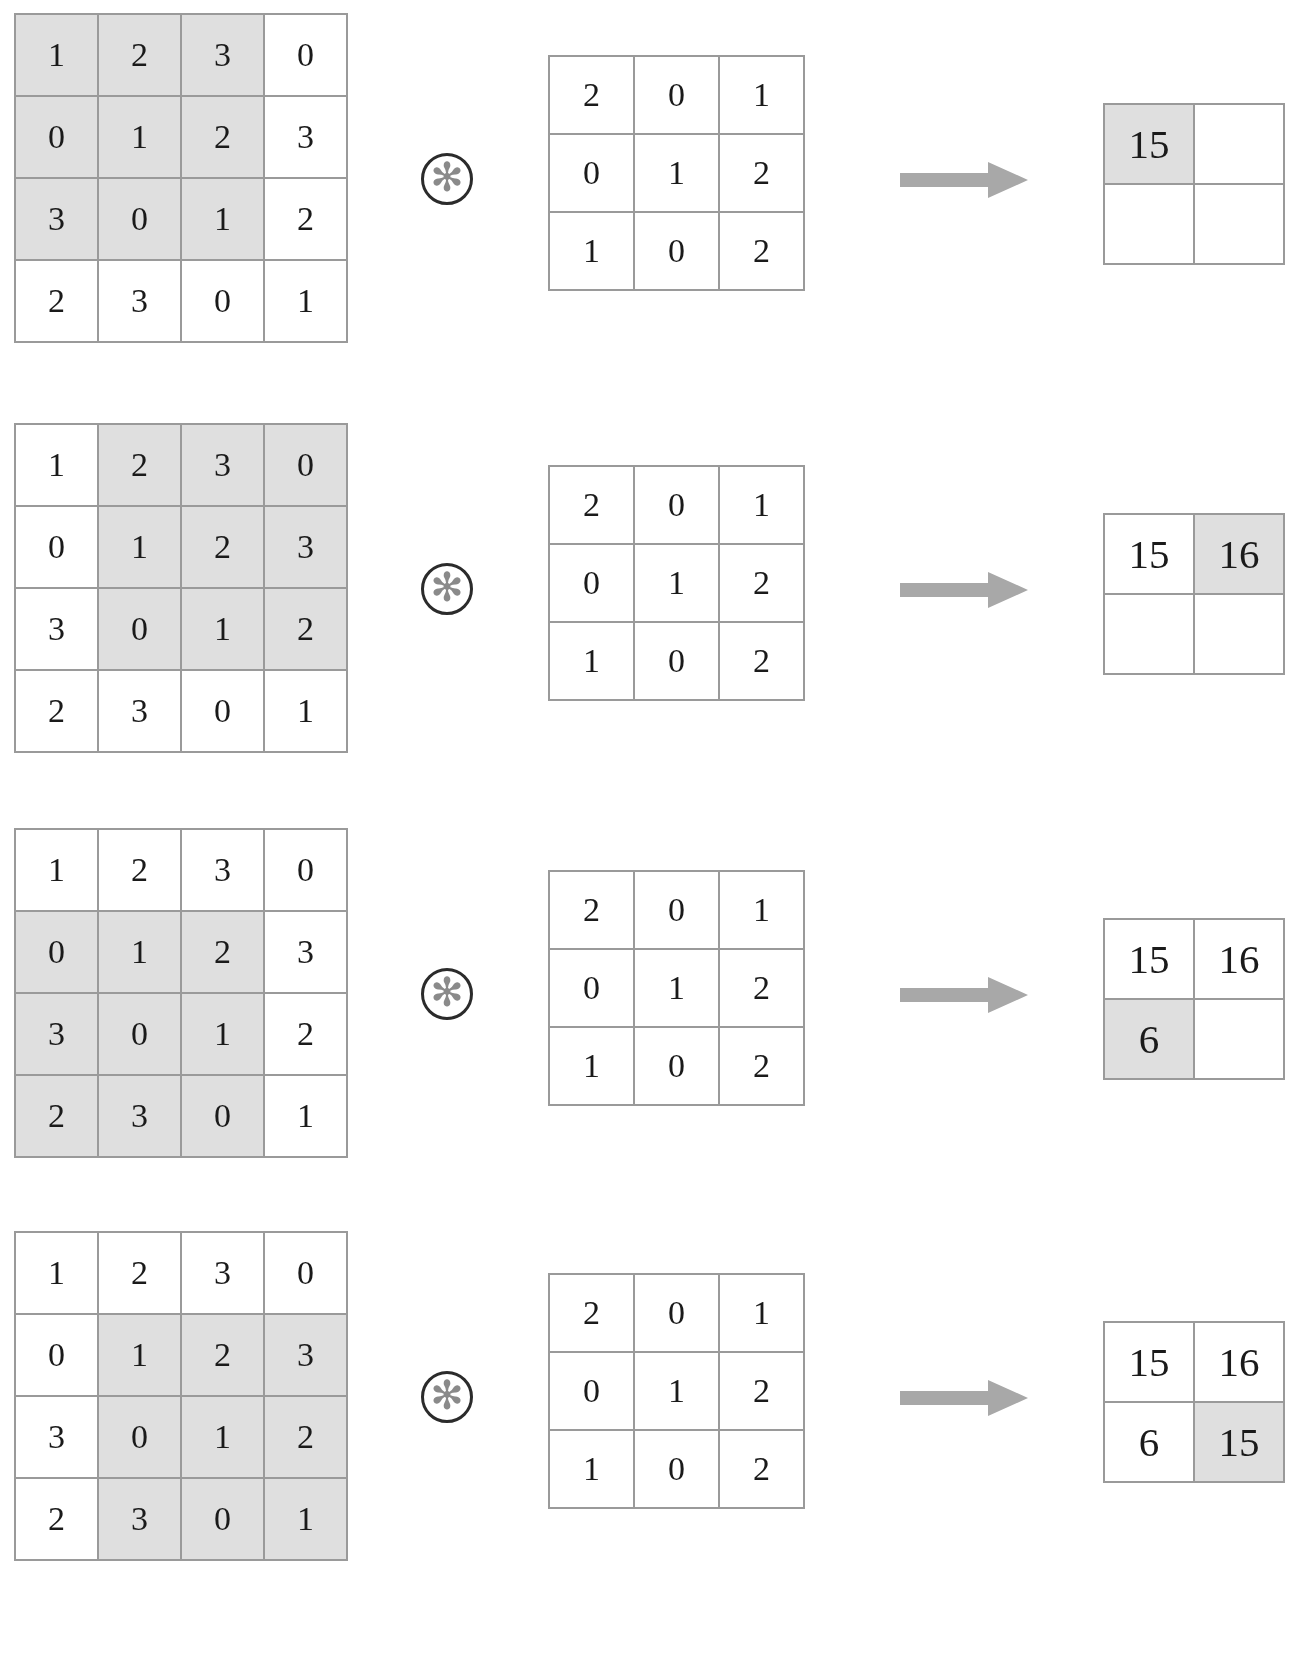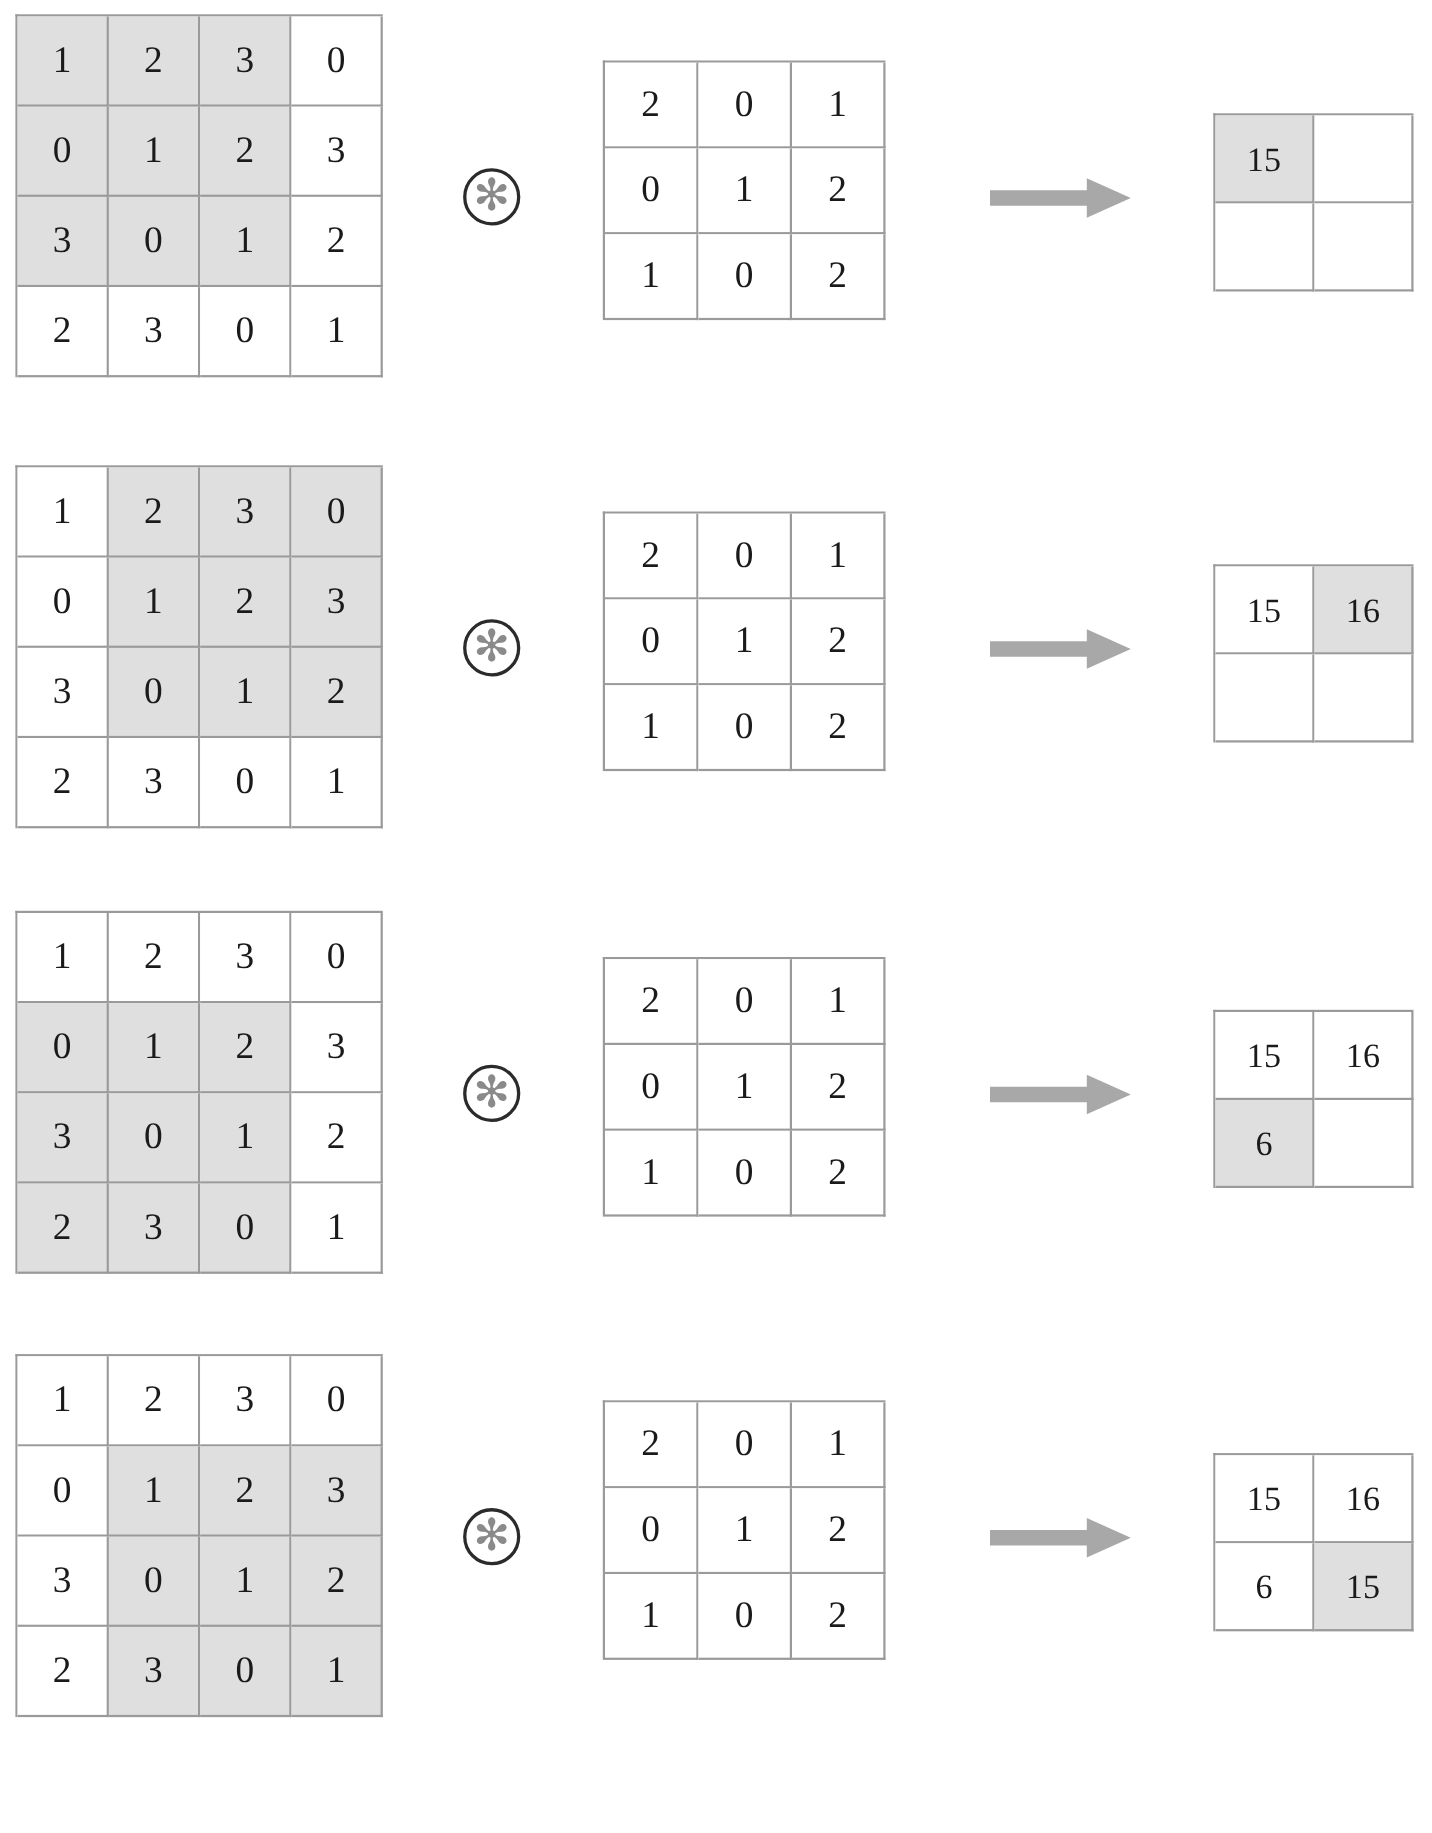--- a/index.html
+++ b/index.html
@@ -118,21 +118,21 @@
     border-top: 2.5px solid #9a9a9a;
     border-left: 2.5px solid #9a9a9a;
   }
   .output-matrix .cell {
     border-right: 2.5px solid #9a9a9a;
     border-bottom: 2.5px solid #9a9a9a;
     box-sizing: border-box;
     display: flex;
     align-items: center;
     justify-content: center;
-    font-size: 31px;
+    font-size: 41px;
     line-height: 1;
     background: #ffffff;
   }
   .output-matrix .cell.hl {
     background: #dfdfdf;
   }
   .output-matrix .cell.empty { color: transparent; }
 </style>
 </head>
 <body>

